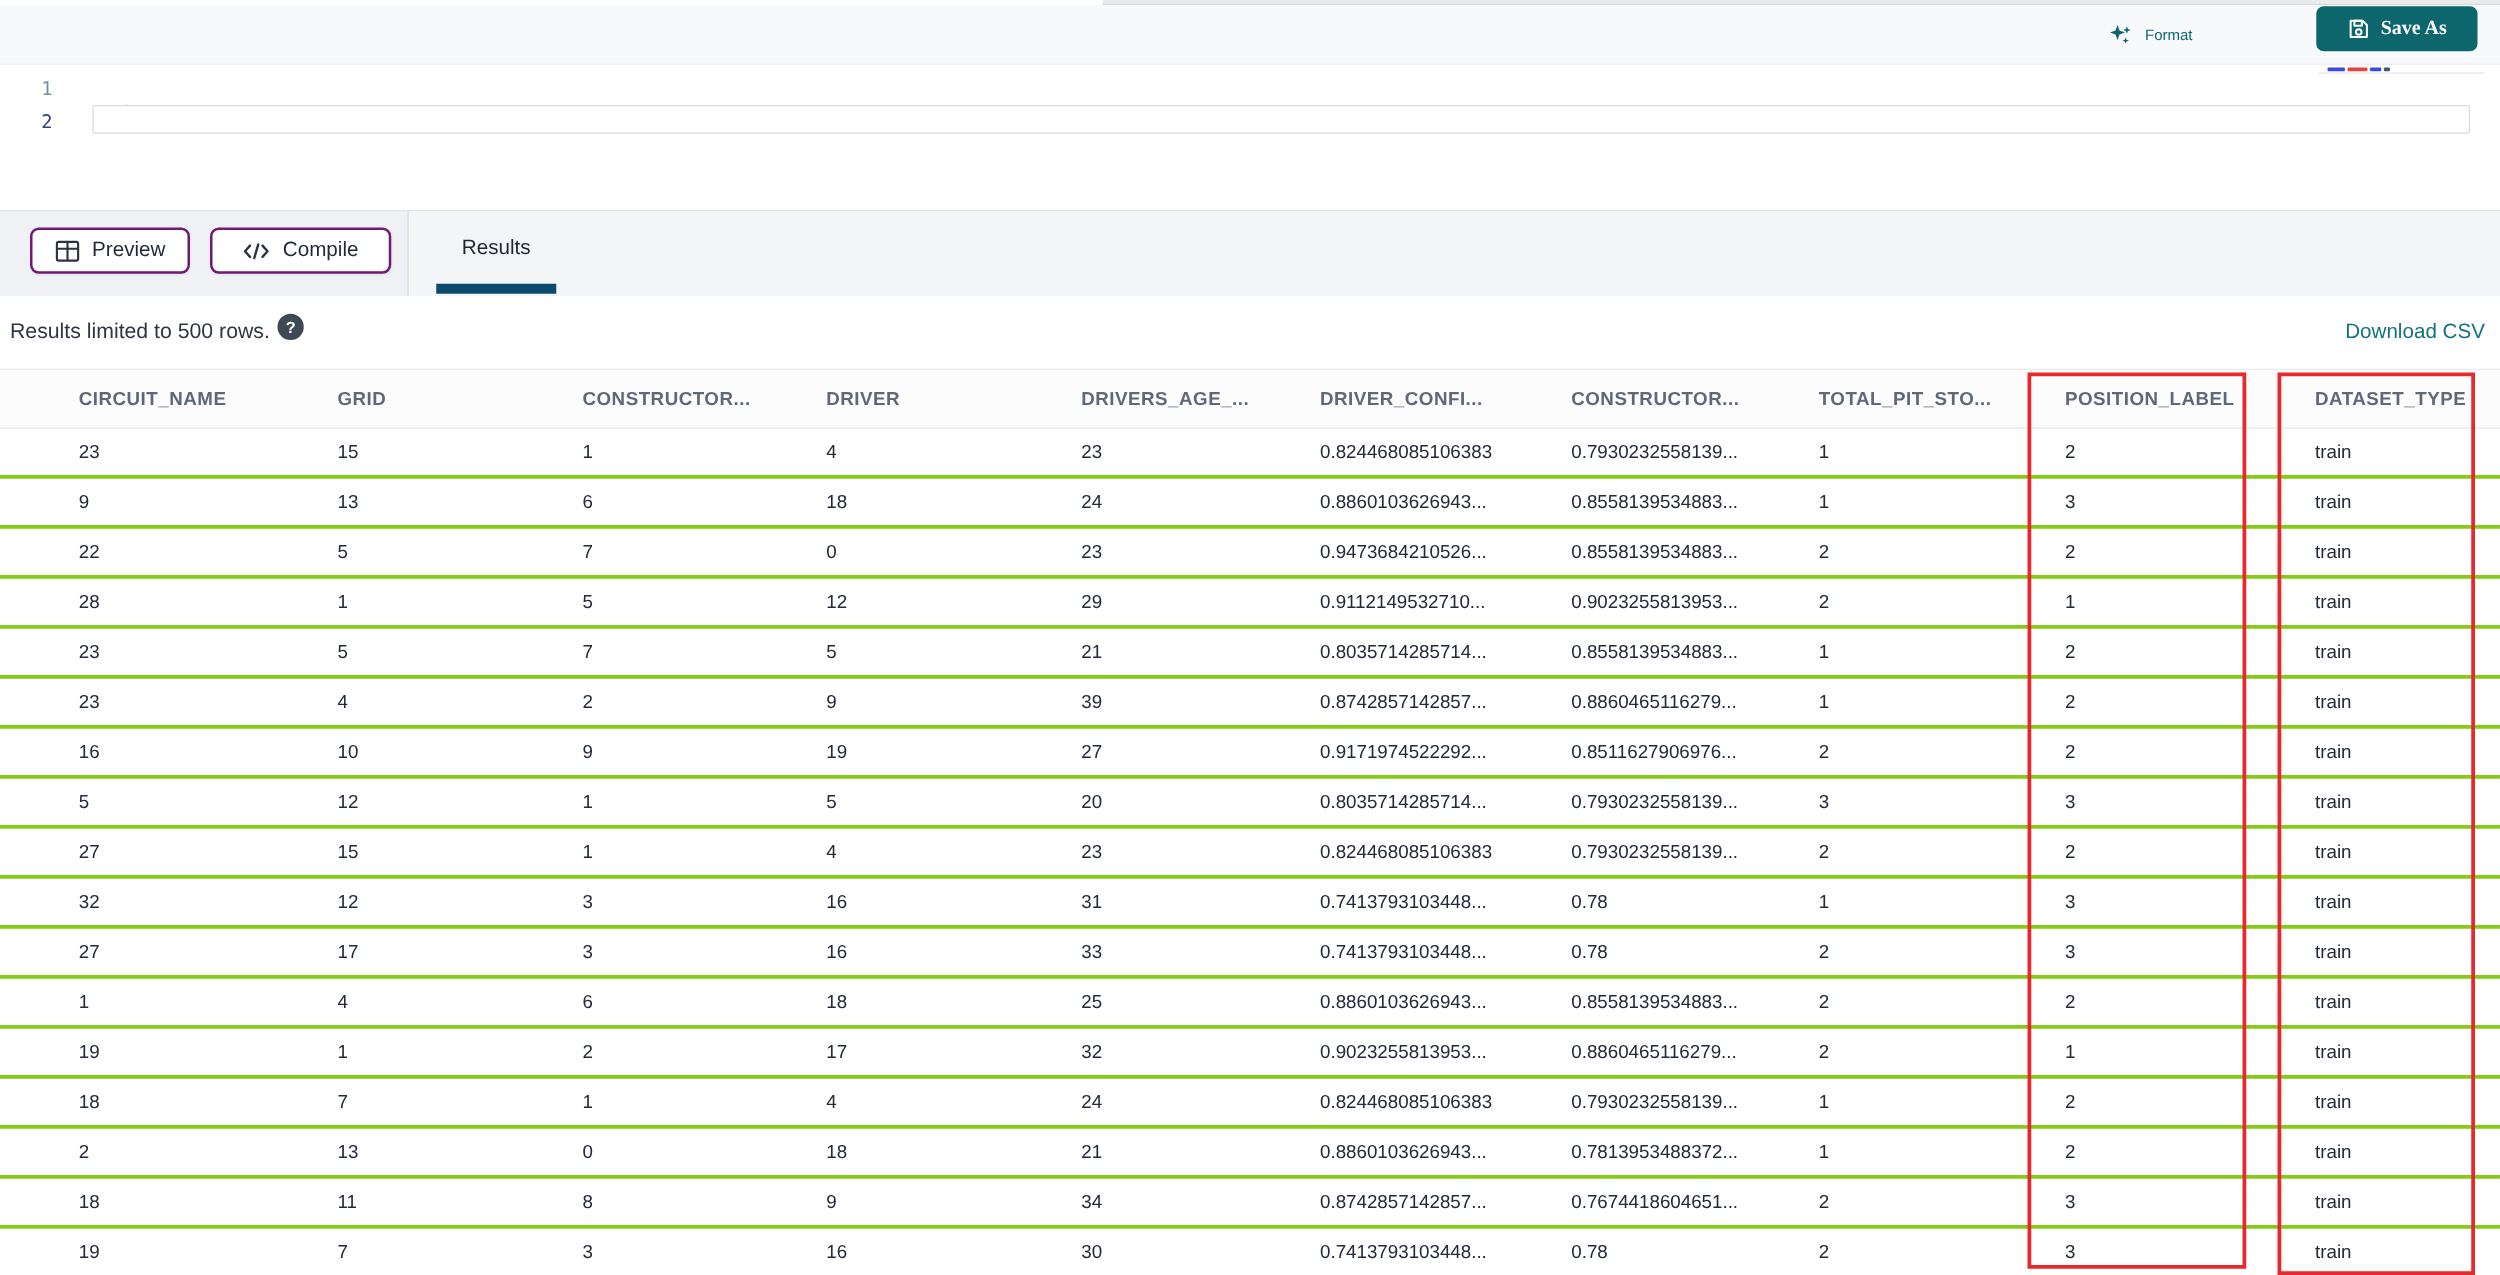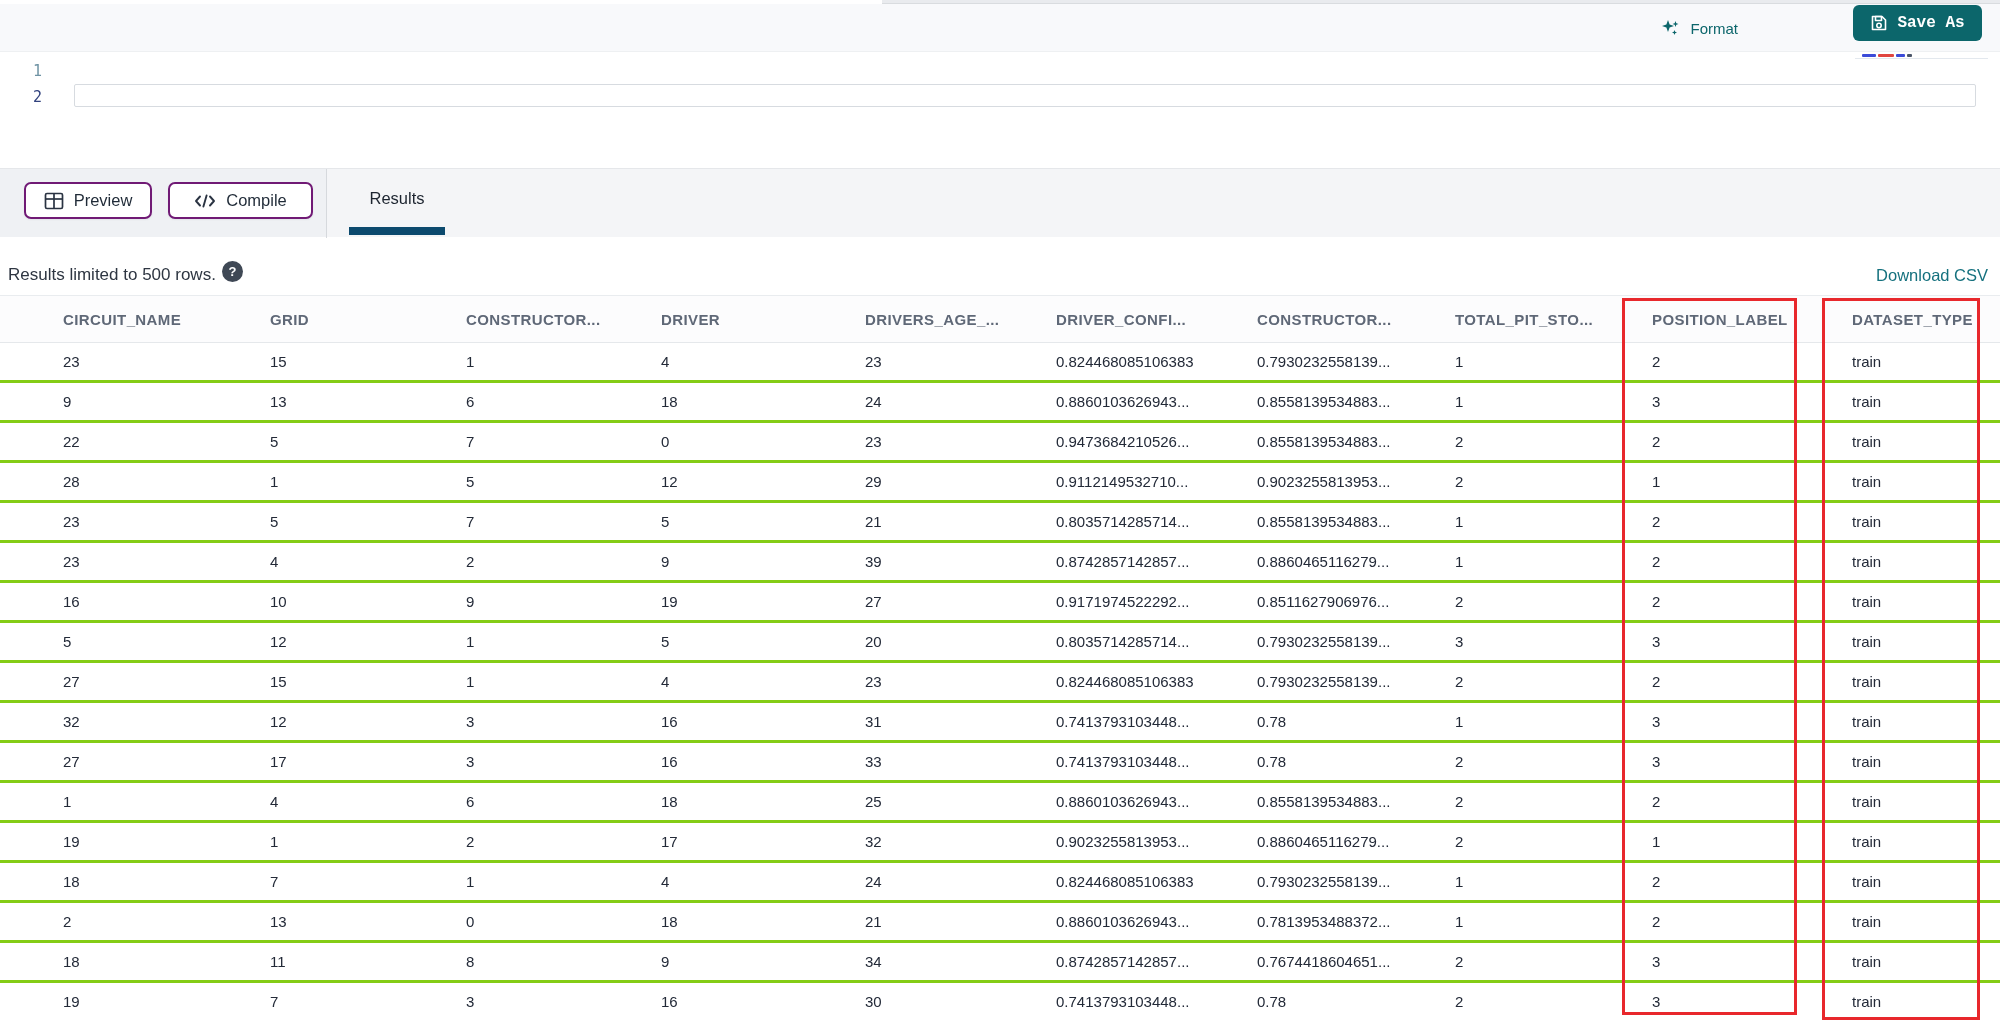--- a/index.html
+++ b/index.html
@@ -10,31 +10,31 @@
   }
   .abs { position:absolute; }
 
   
   .top-edge-left { left:0; top:0; width:882px; height:4px; background:#ffffff; }
   .top-edge-right { left:882px; top:0; right:0; height:4px; background:#e9ebee; border-bottom:1px solid #d9dcdf; }
 
   
   .toolbar { left:0; top:4px; right:0; height:48px; background:#f8f9fb; border-bottom:1px solid #eef0f2; }
   .format-btn {
-    position:absolute; right:262px; top:10px; height:28px;
+    position:absolute; right:246px; top:10px; height:28px;
     display:flex; align-items:center; gap:9px;
-    color:var(--accent-teal); font-size:15px; cursor:pointer; background:none; border:none;
+    color:var(--accent-teal); font-size:12px; cursor:pointer; background:none; border:none;
     font-family:"Liberation Sans", sans-serif;
   }
   .saveas-btn {
     position:absolute; right:18px; top:1px; width:129px; height:36px;
     background:var(--accent-teal); color:#ffffff; border:none; border-radius:6px;
     display:flex; align-items:center; justify-content:center; gap:9px;
     font-size:16px; font-weight:600; cursor:pointer;
-    font-family:Liberation Mono, monospace;
+    font-family:Liberation Serif, serif;
   }
 
   
   .editor { left:0; top:52px; right:0; height:116px; background:#ffffff; }
   .gutter-num { position:absolute; width:42px; text-align:right; font-family:"DejaVu Sans Mono", monospace; font-size:15px; }
   .gutter-1 { top:10px; color:#6f93a4; }
   .gutter-2 { top:36px; color:#32427e; }
   .code-line { position:absolute; left:78px; top:9px; font-family:Liberation Sans, sans-serif; font-size:20px; white-space:pre;margin-top:20px; }
   .tok-keyword { color:var(--syntax-keyword); }
   .tok-operator { color:var(--syntax-operator); }
@@ -66,21 +66,21 @@
   .tab-divider { position:absolute; left:326px; top:0; width:1px; height:69px; background:#d6d9dd; }
   .tab {
     position:absolute; top:0; height:66px; display:flex; align-items:center; justify-content:center;
     font-size:16.5px; color:#2a3340; cursor:pointer;
   }
   .tab-results { left:349px; width:96px; }
   .tab-results.active { color:#1d2530; border-bottom:8px solid #0c4a6e; }
   .tab-compiled { left:452px; width:152px; }
 
   
-  .results-bar { left:0; top:247px; right:0; height:58px; background:#ffffff; }
+  .results-bar { left:0; top:237px; right:0; height:58px; background:#ffffff; }
   .limit-text { position:absolute; left:8px; top:18px; font-size:17px; color:#2e3642; }
   .help-icon {
     position:absolute; left:222px; top:14px; width:21px; height:21px; border-radius:50%;
     background:#3f4855; color:#ffffff; font-size:13px; font-weight:700;
     display:flex; align-items:center; justify-content:center; cursor:pointer;
   }
   .download-link { position:absolute; right:12px; top:19px; font-size:16.5px; color:var(--link-teal); text-decoration:none; cursor:pointer; }
 
   
   .rtable { left:0; top:295px; right:0; bottom:0; background:#ffffff; border-top:1px solid #e9ecef; overflow:hidden; }

